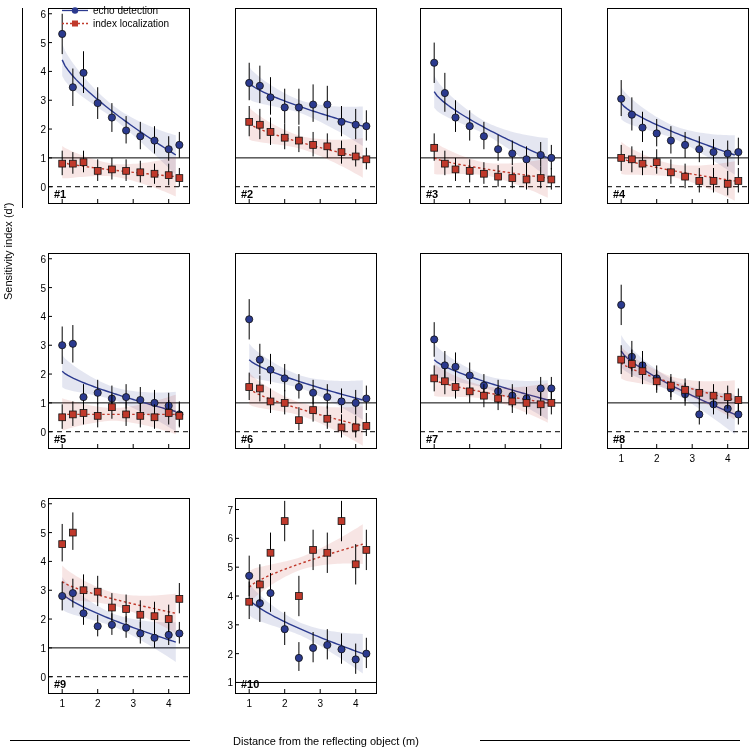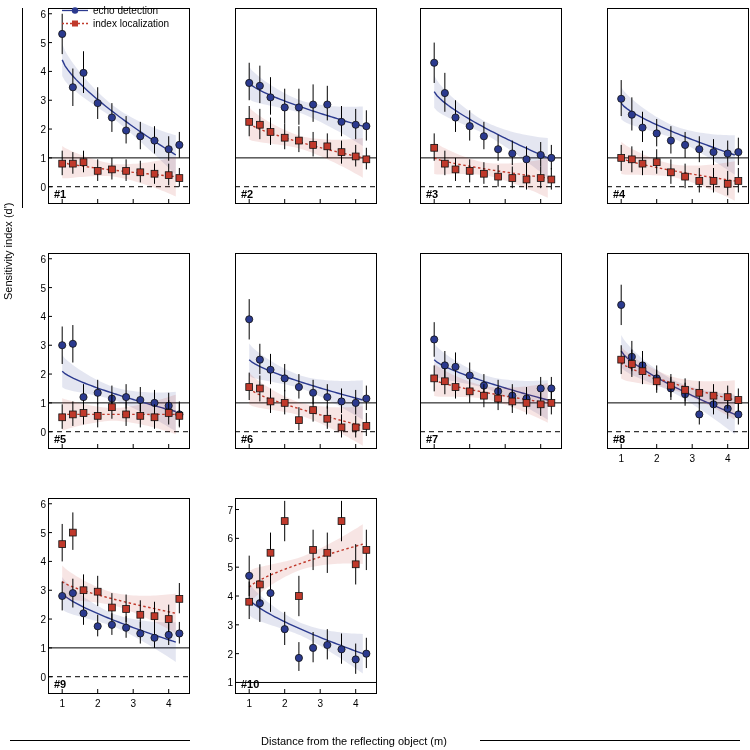--- a/index.html
+++ b/index.html
@@ -30,21 +30,20 @@
     font-size:11px;
     transform:rotate(-90deg);
     transform-origin:left top;
     white-space:nowrap;
   }
   #xlabel-axis{
     position:absolute;
     left:233px;top:735px;
     font-size:11px;
     white-space:nowrap;
-    margin-left:28px;
   }
   #legend{
     position:absolute;left:62px;top:4px;
     font-size:10px;
     line-height:13px;
   }
   #legend .row{display:flex;align-items:center;gap:5px;height:13px;}
   #legend .lbl{font-size:10px;}
   .axisline{position:absolute;background:#000;}
 </style>

